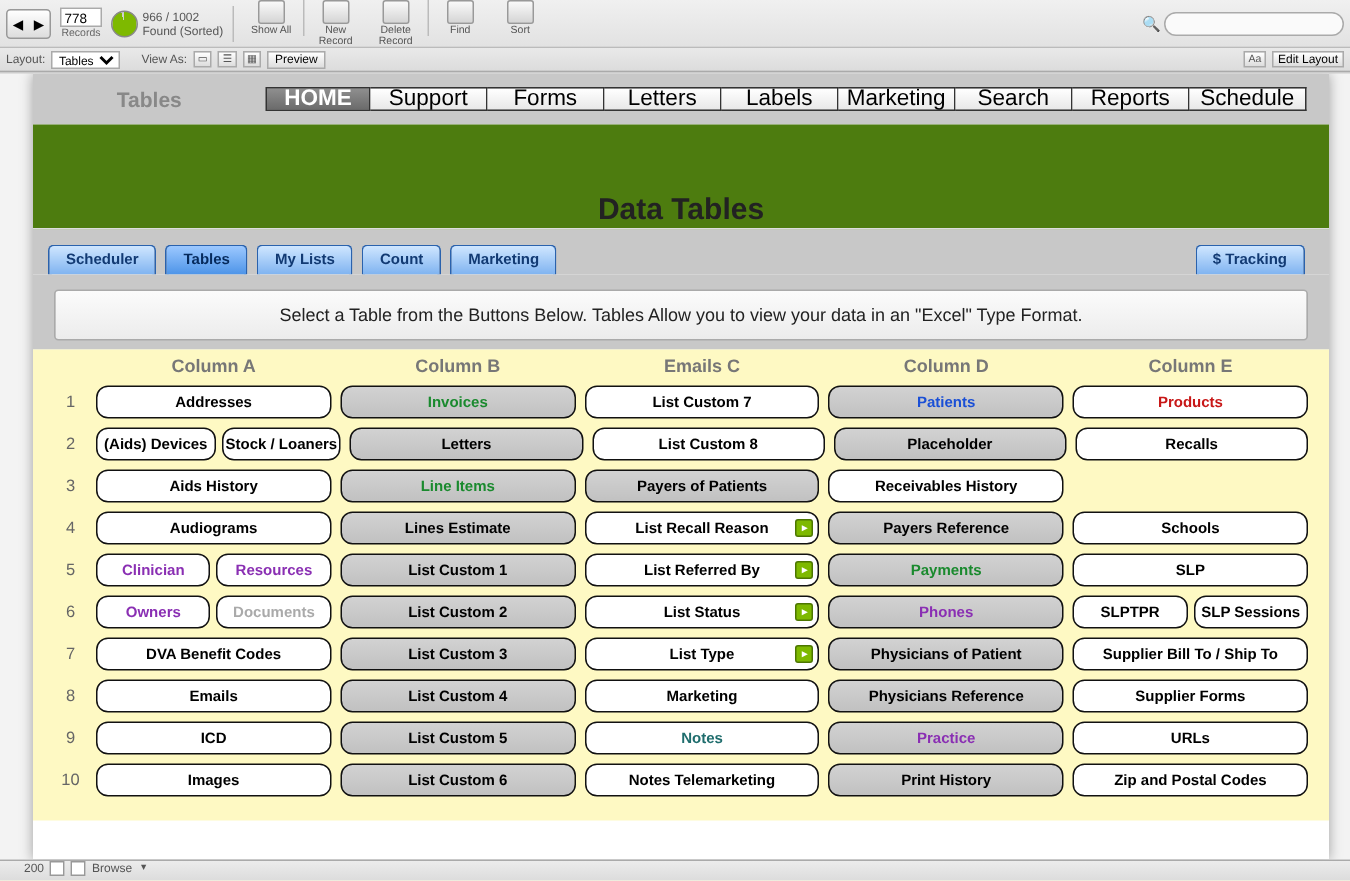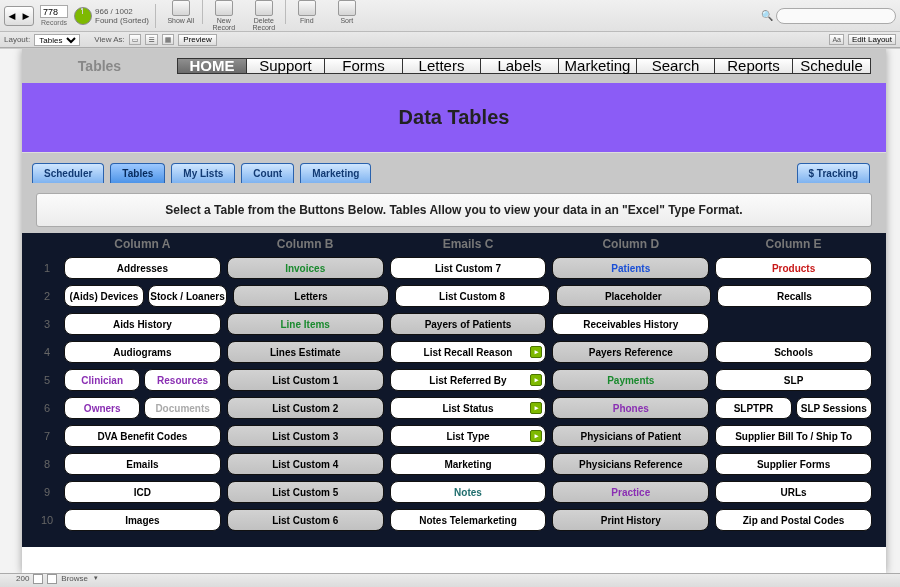--- a/index.html
+++ b/index.html
@@ -38,35 +38,35 @@
 
   
   .hdrstrip { height:34px; background:#c8c8c8; display:flex; align-items:center; }
   .hdrstrip .tables-label { width:155px; text-align:center; color:#888; font-weight:bold; font-size:14px; }
   .mainnav { display:flex; gap:0; align-items:center; padding-right:2px; }
   .mainnav .mt { height:16px; line-height:14px; font-size:15px; border:1px solid #333; background:linear-gradient(#fff,#e8e8e8); text-align:center; cursor:pointer; border-left:none; }
   .mainnav .mt:first-child { border-left:1px solid #333; }
   .mainnav .mt.home { background:linear-gradient(#8f8f8f,#6b6b6b); color:#fff; font-weight:bold; }
 
   
-  .titleband { height:70px; display:flex; align-items:center; justify-content:center; background:#8b5cf6; border-bottom:1px solid #ddd; }
+  .titleband { height:70px; display:flex; align-items:flex-end; justify-content:center; background:#4d7c0f; border-bottom:1px solid #ddd; }
   .titleband h1 { font-size:20px; font-weight:bold; color:#222; }
 
   
   .tabband { height:30px; background:#c8c8c8; display:flex; align-items:flex-end; padding:0 10px; position:relative; }
   .btab { height:20px; padding:0 11px; background:linear-gradient(#cfe6ff,#7fb3f0); border:1px solid #2a62ad; border-bottom:none; border-radius:4px 4px 0 0; font-size:10px; font-weight:bold; color:#123a73; margin-right:6px; cursor:pointer; display:flex; align-items:center; }
   .btab.active { background:linear-gradient(#9cc8ff,#4d94e8); color:#062a5c; }
   .tabband .sp { flex:1; }
 
   
   .ibandwrap { background:#c8c8c8; padding:10px 14px 6px; }
-  .instr { background:linear-gradient(#fbfbfb,#ececec); border:1px solid #aaa; border-radius:3px; height:34px; display:flex; align-items:center; justify-content:center; font-size:12px; font-weight:bold; color:#222; }
-
-  
-  .gridwrap { background:#0f172a; padding:4px 14px 10px; }
+  .instr { background:linear-gradient(#fbfbfb,#ececec); border:1px solid #aaa; border-radius:3px; height:34px; display:flex; align-items:center; justify-content:center; font-size:12px; font-weight:normal; color:#222; }
+
+  
+  .gridwrap { background:#fef9c3; padding:4px 14px 10px; }
   .gridhead { display:grid; grid-template-columns:22px repeat(5,1fr); gap:6px; margin-bottom:6px; }
   .gridhead .ch { text-align:center; font-size:12px; font-weight:bold; color:#777; }
   .grow { display:grid; grid-template-columns:22px repeat(5,1fr); gap:6px; margin-bottom:6px; align-items:stretch; }
   .rnum { text-align:center; font-size:11px; color:#666; display:flex; align-items:center; justify-content:center; }
   .cellwrap { display:flex; gap:4px; position:relative; }
   .btn { flex:1; height:22px; border:1.5px solid #111; border-radius:8px; background:#fff; font-size:10px; font-weight:bold; display:flex; align-items:center; justify-content:center; cursor:pointer; padding:0 3px; white-space:nowrap; overflow:hidden; position:relative; }
   .btn.gray { background:linear-gradient(#d2d2d2,#c1c1c1); }
   .c-blue { color:#1a4fd6; }
   .c-green { color:#1a8a2e; }
   .c-red { color:#c81818; }

